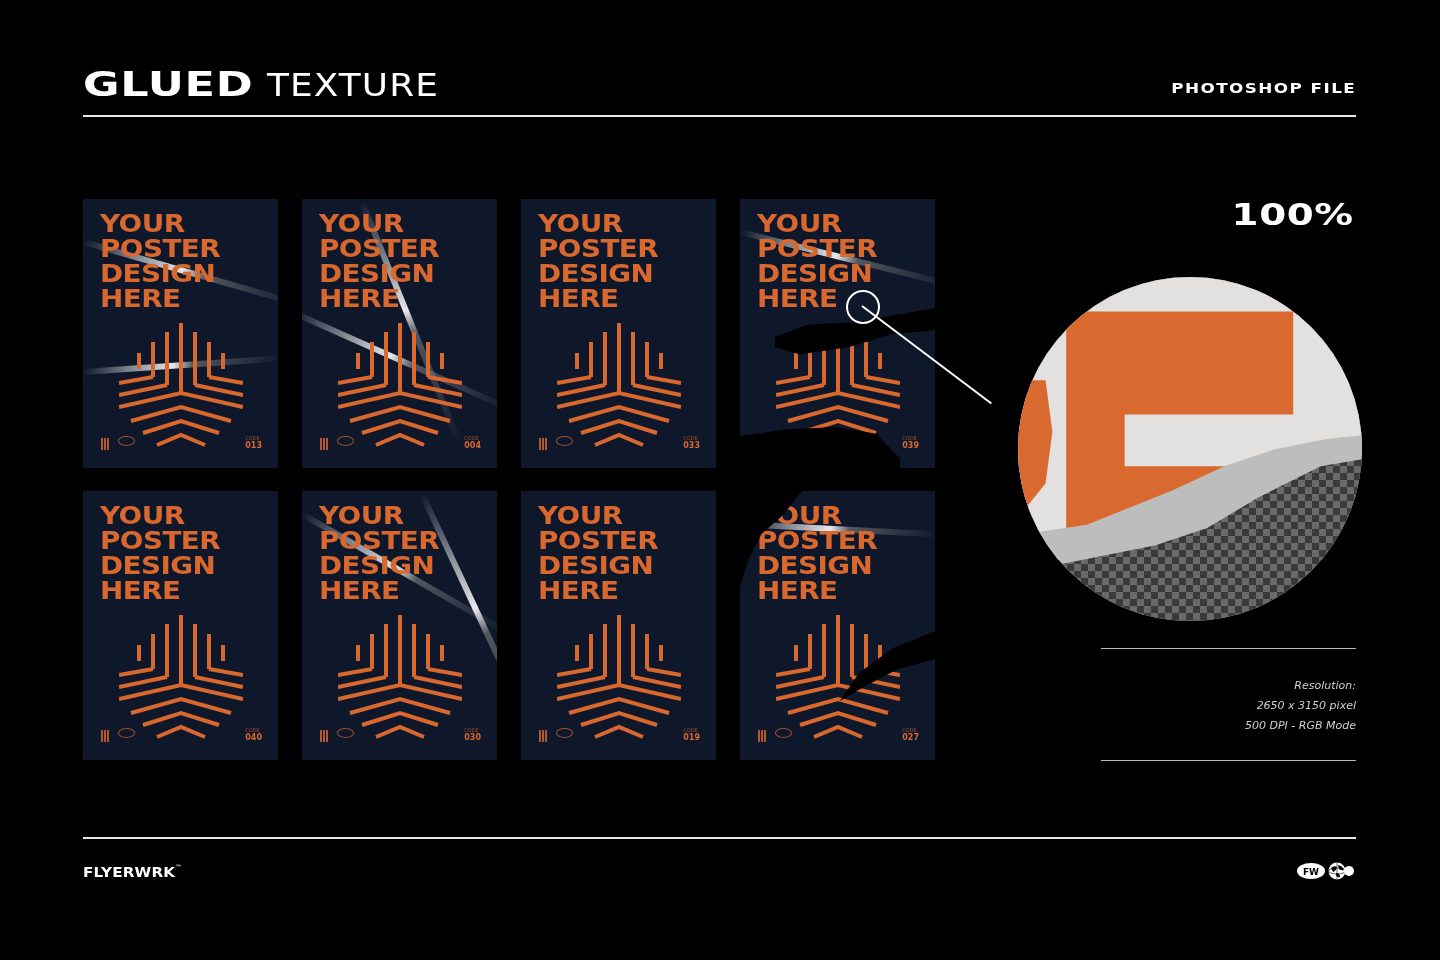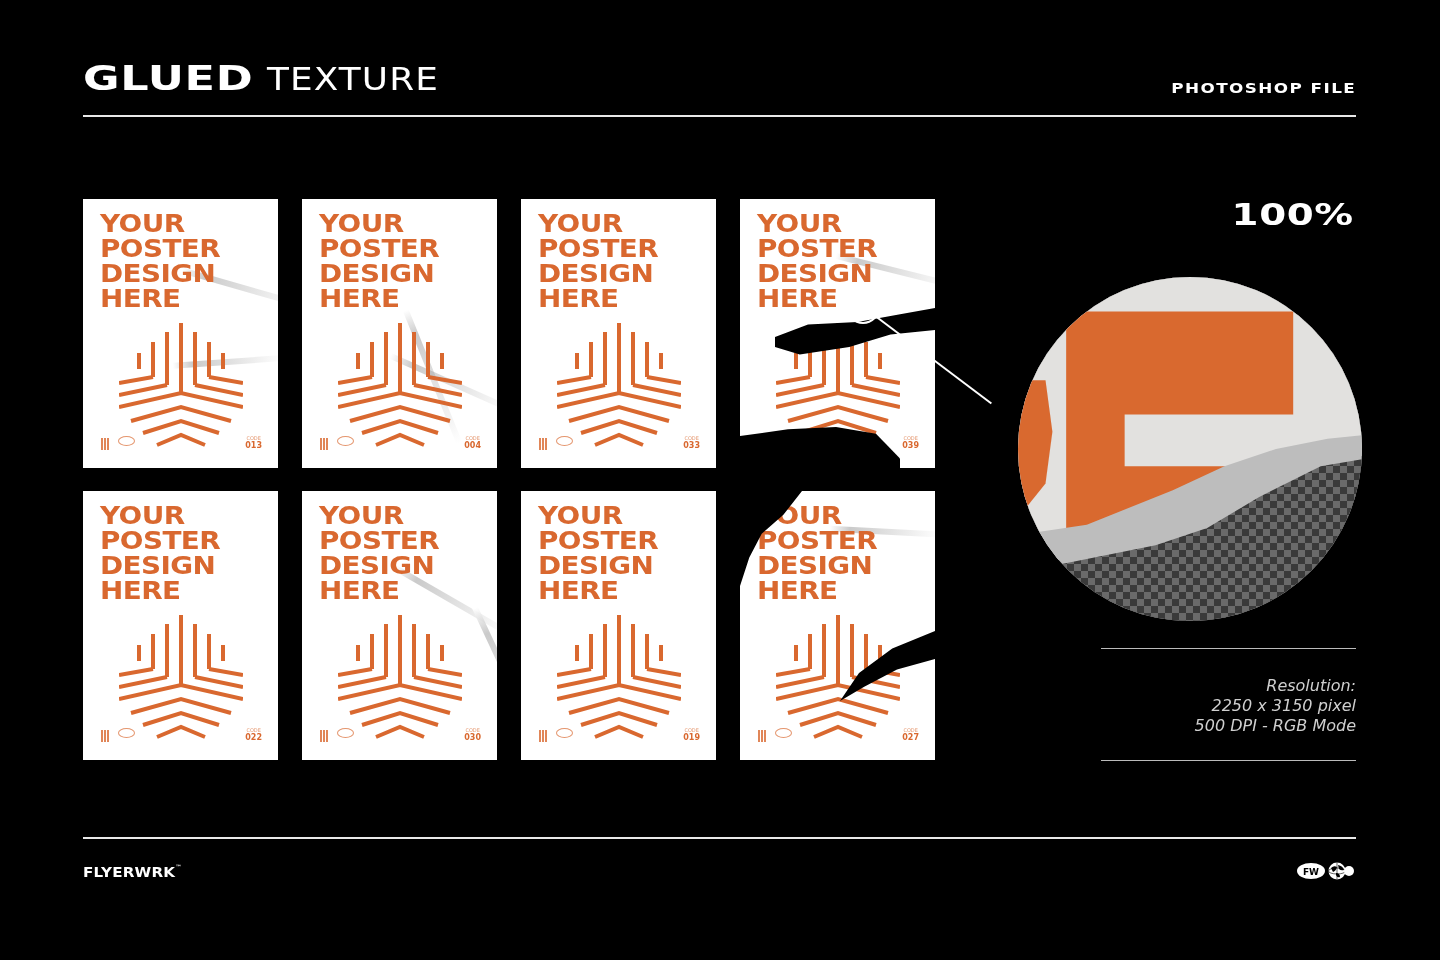--- a/index.html
+++ b/index.html
@@ -1,49 +1,49 @@
 <!DOCTYPE html>
 <html><head>
 <meta charset="utf-8">
 <style>
   html, body { margin:0; padding:0; background:#000; }
   body { width:1440px; height:960px; position:relative; overflow:hidden; font-family:"DejaVu Sans", sans-serif; color:#fff; }
   .abs { position:absolute; }
 
-  .title { left:83px; top:59px; font-size:33px; letter-spacing:0.5px; line-height:40px; white-space:nowrap; }
+  .title { left:83px; top:65px; font-size:33px; letter-spacing:0.5px; line-height:40px; white-space:nowrap; }
   .title .bold { font-family:"DejaVu Sans", sans-serif; font-weight:bold; transform:scaleX(1.35); transform-origin:left; display:inline-block; margin-right:58px; }
   .title .light { font-family:"DejaVu Sans", sans-serif; font-weight:normal; font-size:32px; letter-spacing:1px; display:inline-block; transform:scaleX(1.12); transform-origin:left; -webkit-text-stroke:0; }
   .ptag { right:84px; top:80px; font-family:"DejaVu Sans", sans-serif; font-weight:bold; font-size:14px; letter-spacing:1.2px; transform:scaleX(1.2); transform-origin:right; }
   .rule { height:2px; background:#e8e8e8; }
 
-  .poster { width:195px; height:269px; background:#ffffff; overflow:hidden; }
+  .poster { width:195px; height:269px; background:#0f172a; overflow:hidden; }
   .poster .crease { position:absolute; background:linear-gradient(90deg, rgba(255,255,255,0) 0%, rgba(255,255,255,.9) 45%, rgba(150,150,150,.5) 55%, rgba(255,255,255,0) 100%); height:6px; transform-origin:left center; }
   .headline { position:absolute; left:17px; top:13px; color:#d9682f; font-family:"DejaVu Sans", sans-serif; font-weight:bold; font-size:24px; line-height:25px; letter-spacing:-0.5px; transform:scaleX(1.16); transform-origin:left top; white-space:pre; }
   .mark { position:absolute; left:36px; top:124px; width:124px; height:124px; }
   .qr { position:absolute; left:18px; bottom:18px; width:9px; height:12px; background:repeating-linear-gradient(90deg,#d9682f 0 2px,transparent 2px 3px); opacity:.8; }
   .oval { position:absolute; left:35px; bottom:22px; width:15px; height:8px; border:1px solid #d9682f; border-radius:50%; opacity:.7; }
-  .num { position:absolute; right:16px; bottom:18px; color:#d9682f; font-size:8px; font-weight:bold; line-height:8px; text-align:center; }
+  .num { position:absolute; right:16px; bottom:18px; color:#d9682f; font-size:8px; font-weight:bold; line-height:8px; text-align:left; }
   .num small { display:block; font-weight:normal; font-size:5px; opacity:.7; }
 
   .tear { position:absolute; background:#000; }
 
   .pct { right:86px; top:196px; font-weight:bold; font-size:31px; letter-spacing:0.5px; transform:scaleX(1.25); transform-origin:right; }
   .lens { left:1018px; top:277px; width:344px; height:344px; border-radius:50%; overflow:hidden; background:#dcdcdc; }
   .lens .checker { position:absolute; left:0; top:0; width:100%; height:100%;
      background-color:#3a3a3a;
      background-image:linear-gradient(45deg,#6a6a6a 25%,transparent 25%,transparent 75%,#6a6a6a 75%),linear-gradient(45deg,#6a6a6a 25%,transparent 25%,transparent 75%,#6a6a6a 75%);
      background-size:14px 14px; background-position:0 0,7px 7px; }
   .lens .paper { position:absolute; left:0; top:0; width:100%; height:100%; background:#e2e1df; clip-path:polygon(0 0,100% 0,100% 52%,88% 54%,70% 63%,55% 72%,40% 77%,20% 81%,0 84%); }
   .lens .torn { position:absolute; left:0; top:0; width:100%; height:100%; background:#bdbdbd; clip-path:polygon(0 75%,20% 72%,45% 62%,60% 55%,75% 50%,90% 47%,100% 46%,100% 53%,88% 55%,70% 64%,55% 73%,40% 78%,20% 82%,0 86%); }
   .lens .letter { position:absolute; left:0; top:0; width:100%; height:100%; background:#d9692f; clip-path:polygon(14% 10%,80% 10%,80% 40%,31% 40%,31% 55%,80% 55%,80% 58%,60% 62%,45% 70%,31% 75%,14% 80%); }
   .lens .letter2 { position:absolute; left:0; top:0; width:100%; height:100%; background:#d9692f; clip-path:polygon(0 30%,8% 30%,10% 45%,8% 60%,0 70%); }
   .pointer { left:862px; top:305px; width:162px; height:2px; background:#fff; transform-origin:left center; transform:rotate(37deg); }
   .small-circle { left:846px; top:290px; width:30px; height:30px; border:2px solid #fff; border-radius:50%; }
 
-  .specs { right:84px; top:676px; text-align:right; font-family:"DejaVu Sans", sans-serif; font-style:italic; font-size:16px; line-height:20px; color:#cfcfcf; }
+  .specs { right:84px; top:676px; text-align:right; font-family:"DejaVu Sans", sans-serif; font-style:italic; font-size:11px; line-height:20px; color:#cfcfcf; }
 
   .brand { left:83px; top:863px; font-weight:bold; font-size:14px; letter-spacing:0.2px; transform:scaleX(1.08); transform-origin:left; }
   .brand sup { font-size:6px; vertical-align:8px; }
   .fwlogo { left:1296px; top:862px; width:60px; height:18px; }
 </style>
 </head>
 <body>
 
 <div class="abs title">
   <span class="bold">GLUED</span><span class="light">TEXTURE</span>
@@ -193,21 +193,21 @@
           <polyline points="0,72 48,62"></polyline>
           <polyline points="124,72 76,62"></polyline>
           <polyline points="0,84 62,70 124,84"></polyline>
           <polyline points="12,98 62,84 112,98"></polyline>
           <polyline points="24,110 62,98 100,110"></polyline>
           <polyline points="38,122 62,112 86,122"></polyline>
         </g>
       </svg>
     <div class="qr"></div>
     <div class="oval"></div>
-    <div class="num"><small>CODE</small><span>022</span></div>
+    <div class="num"><small>CODE</small><span>040</span></div>
   </div>
 
   <div class="abs poster" style="left:302px;top:491px;">
     <div class="crease" style="left:0;top:20px;width:240px;transform:rotate(30deg);"></div>
     <div class="crease" style="left:120px;top:0;width:280px;transform:rotate(65deg);"></div>
     <div class="headline">YOUR
 POSTER
 DESIGN
 HERE</div>
     <svg class="mark" viewBox="0 0 124 124">
@@ -303,21 +303,21 @@
   <div class="checker"></div>
   <div class="paper"></div>
   <div class="letter"></div>
   <div class="letter2"></div>
   <div class="torn"></div>
 </div>
 
 <div class="abs rule" style="left:1101px;top:648px;width:255px;height:1px;background:#bbb;"></div>
 <div class="abs specs">
   <div>Resolution:</div>
-  <div>2250 x 3150 pixel</div>
+  <div>2650 x 3150 pixel</div>
   <div>500 DPI - RGB Mode</div>
 </div>
 <div class="abs rule" style="left:1101px;top:760px;width:255px;height:1px;background:#bbb;"></div>
 
 <div class="abs rule" style="left:83px;top:837px;width:1273px;"></div>
 <div class="abs brand"><span>FLYERWRK</span><sup>™</sup></div>
 <svg class="abs fwlogo" viewBox="0 0 60 18">
   <ellipse cx="15" cy="9" rx="14" ry="8" fill="#fff"></ellipse>
   <text x="15" y="12.5" text-anchor="middle" font-size="9" font-weight="bold" fill="#000" font-family="DejaVu Sans, sans-serif">FW</text>
   <circle cx="41" cy="9" r="8.5" fill="#fff"></circle>

